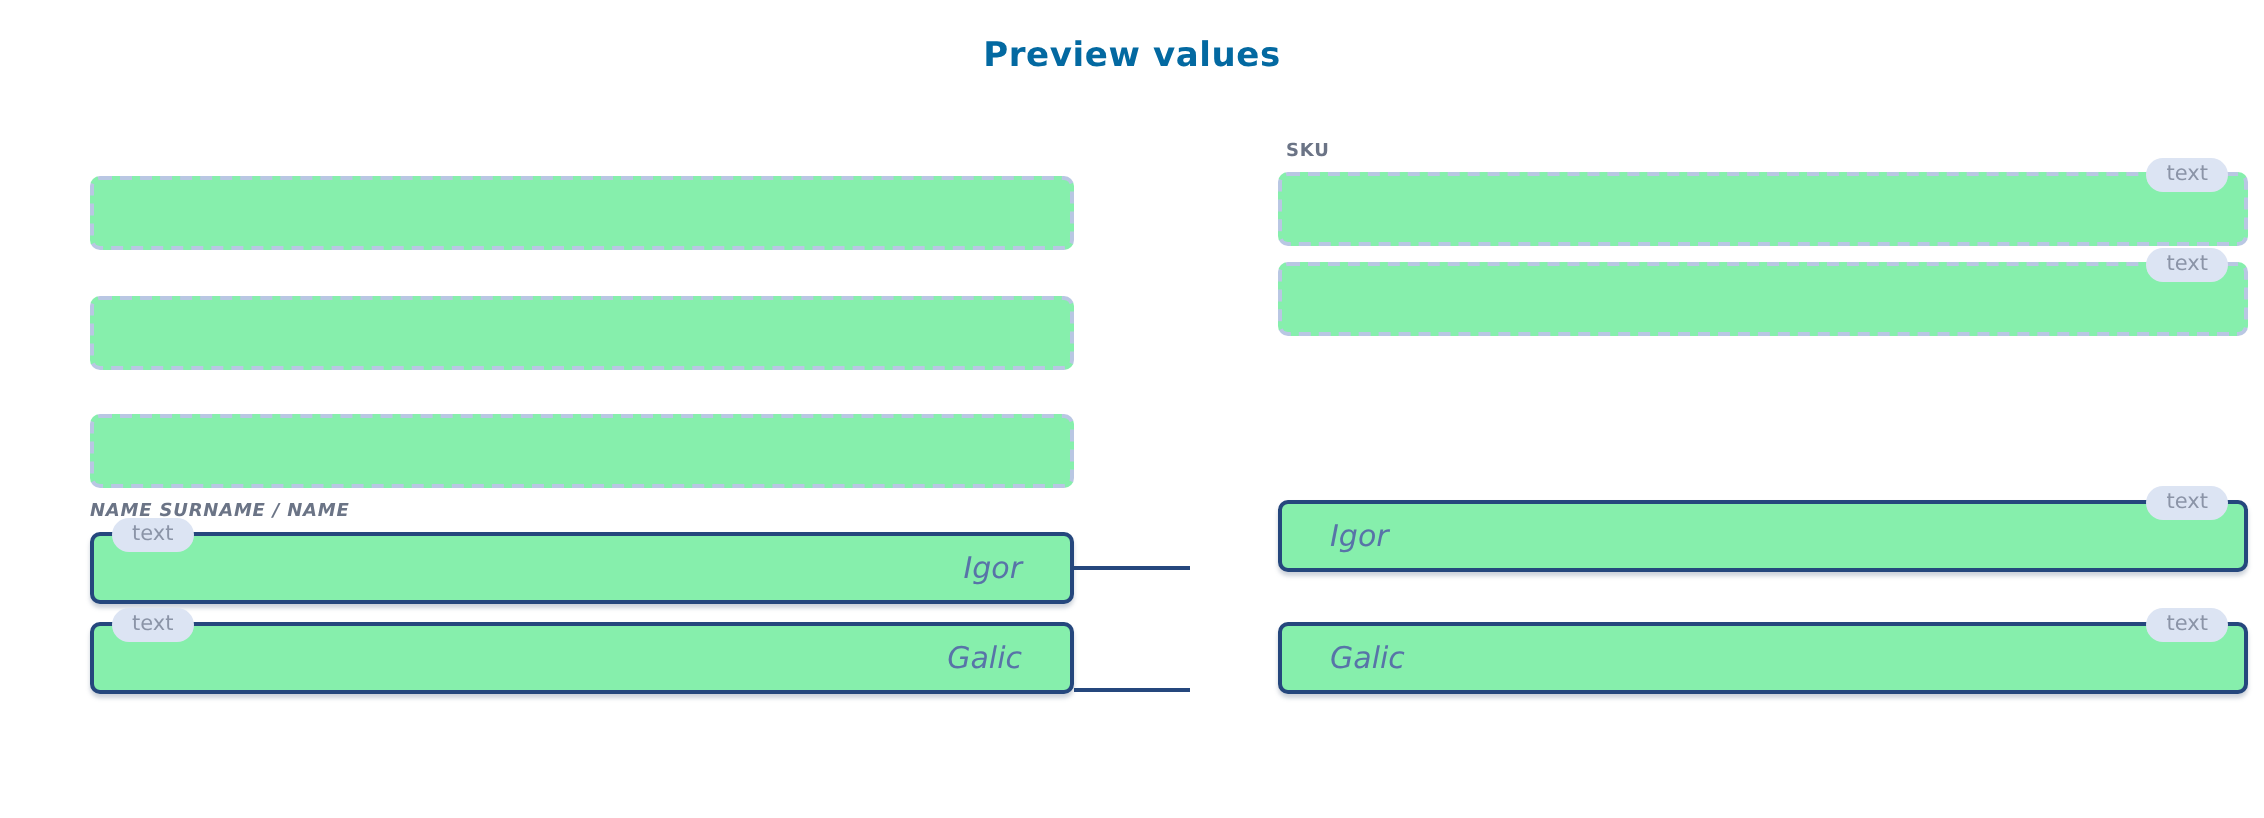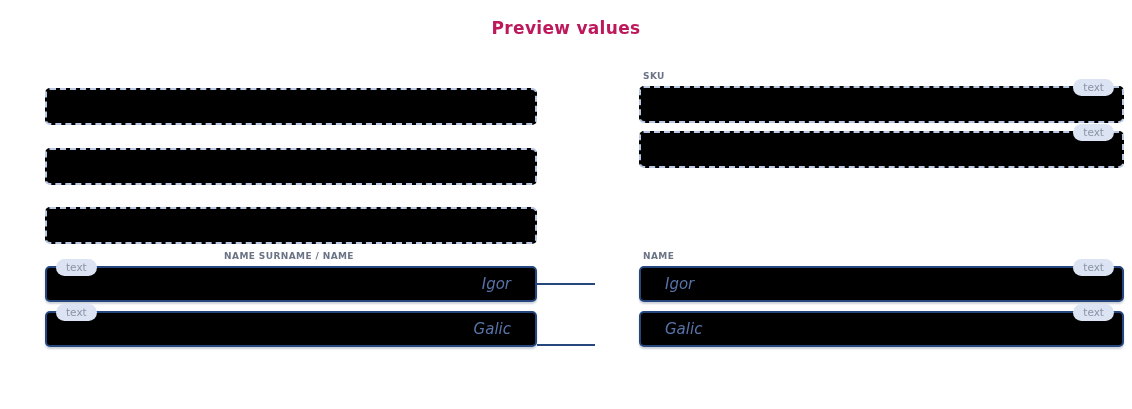--- a/index.html
+++ b/index.html
@@ -17,44 +17,44 @@
   }
   .title {
     position: absolute;
     top: 18px;
     left: 0;
     width: 1132px;
     text-align: center;
     font-size: 17px;
     font-weight: bold;
     letter-spacing: 0.3px;
-    color: #be185d;
+    color: #0369a1;
   }
   .field {
     position: absolute;
   }
   .col-left  { left: 45px;  width: 492px; }
   .col-right { left: 595px; width: 485px; margin-left: 44px; }
   .label {
     font-size: 9px;
     font-weight: bold;
     letter-spacing: 0.4px;
     color: #6b7486;
     height: 12px;
     line-height: 12px;
     margin-bottom: 4px;
     white-space: nowrap;
   }
-  .label-right { text-align: center; padding-right: 4px; }
+  .label-right { text-align: left; padding-right: 4px; font-style: italic; }
   .label-left  { text-align: left;  padding-left: 4px; }
   .box {
     position: relative;
     border-radius: 5px;
     box-sizing: border-box;
-    background: #000000;
+    background: #86efac;
   }
   .box-dashed {
     border: 2px dashed #b9c7e3;
     height: 37px;
   }
   .box-solid {
     border: 2px solid #254筹77d;
     border: 2px solid #25477d;
     height: 36px;
     box-shadow: 0 2px 2px rgba(110, 125, 150, 0.35);
@@ -135,21 +135,20 @@
   </div>
 
   <div class="field col-right" style="top:131px">
     <div class="box box-dashed">
       <span class="badge badge-right">text</span>
     </div>
   </div>
 
 
   <div class="field col-right" style="top:250px">
-    <div class="label label-left">NAME</div>
     <div class="box box-solid">
       <span class="badge badge-right">text</span>
       <span class="value value-left">Igor</span>
     </div>
   </div>
 
   <div class="field col-right" style="top:311px">
     <div class="box box-solid">
       <span class="badge badge-right">text</span>
       <span class="value value-left">Galic</span>

